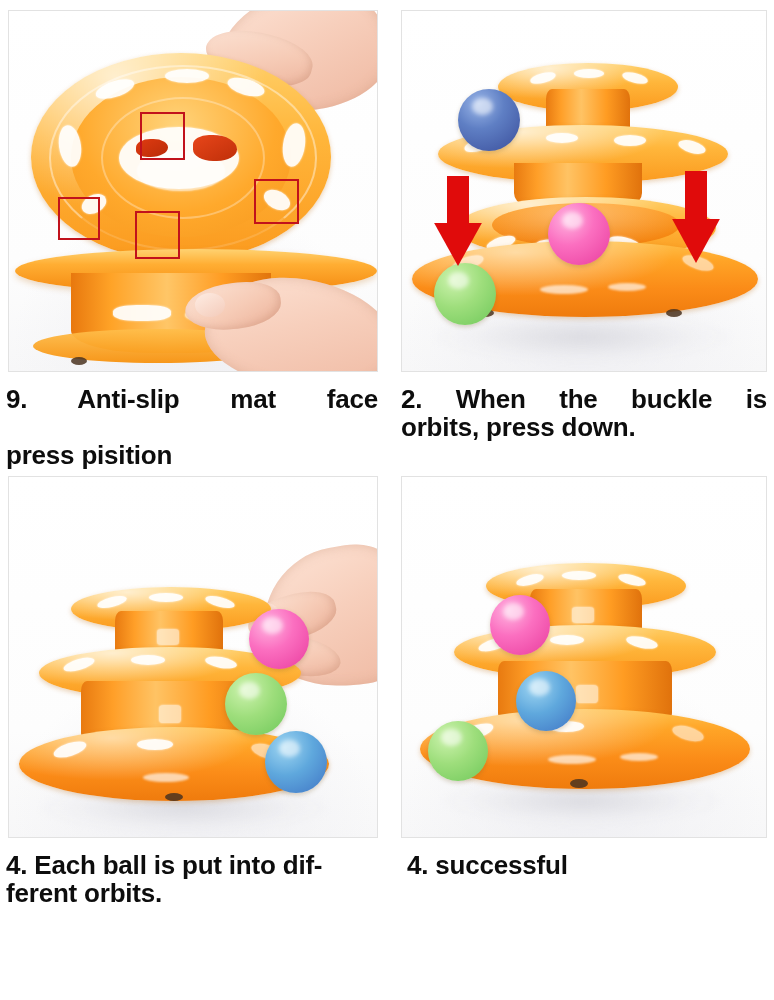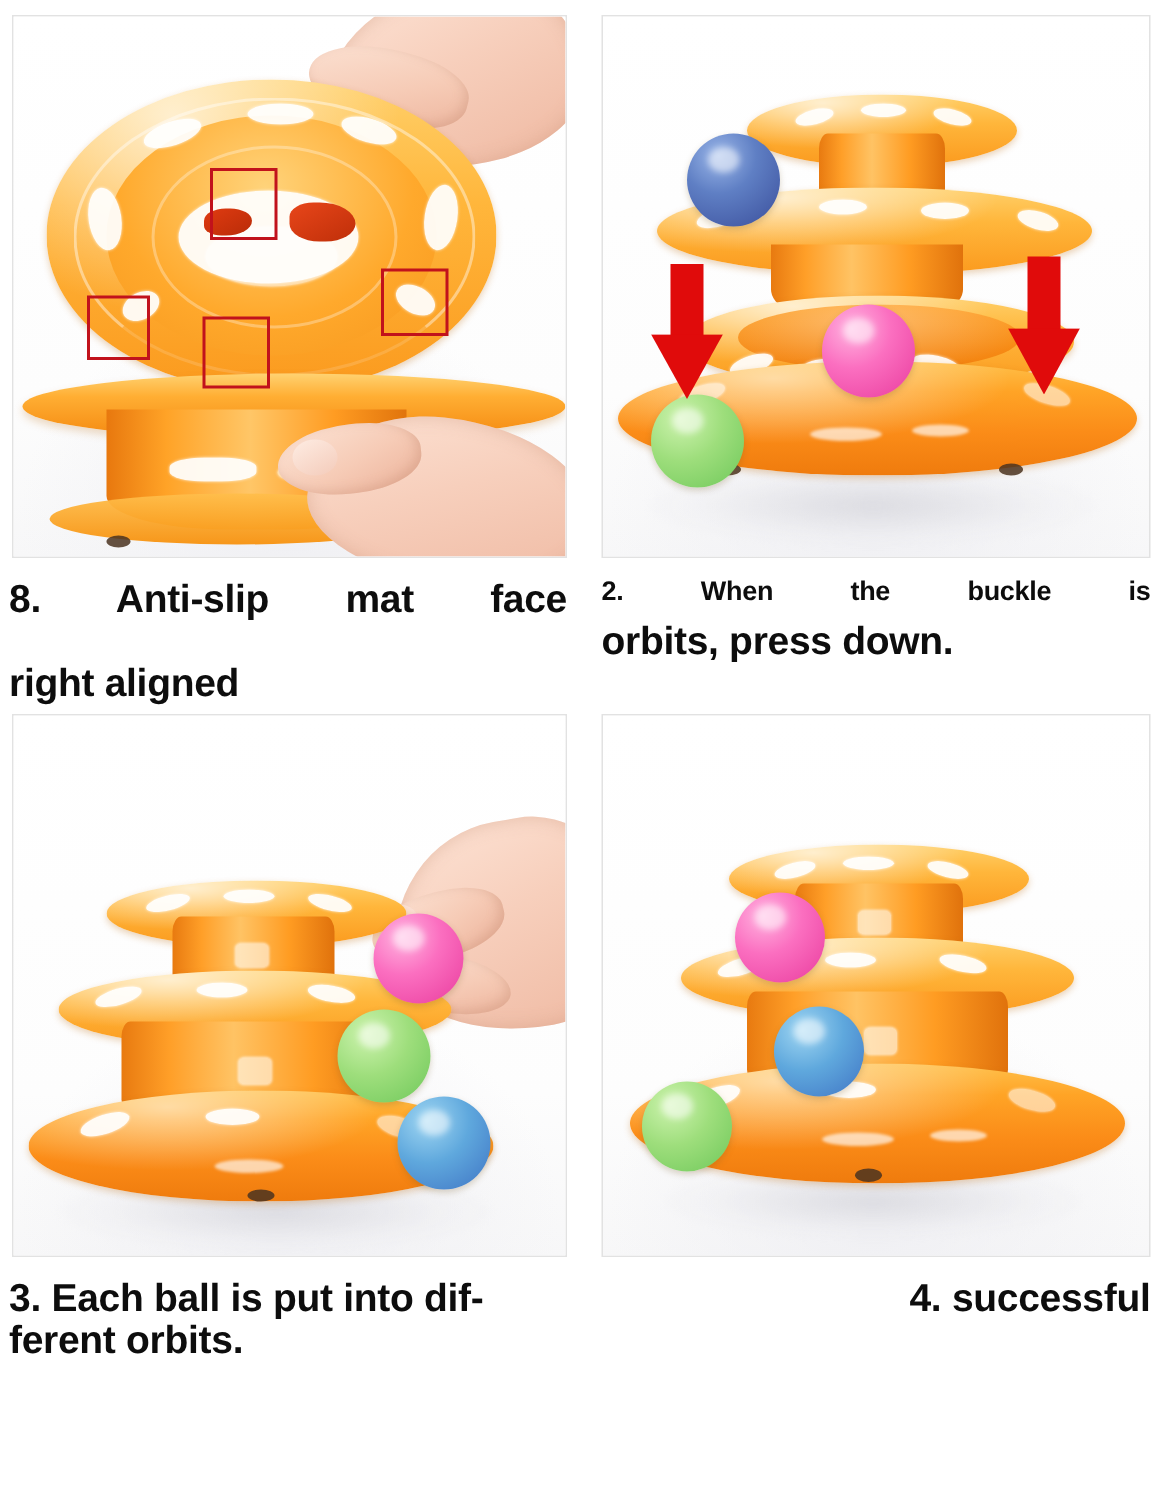--- a/index.html
+++ b/index.html
@@ -227,22 +227,22 @@
         <div class="finger" style="left:176px; top:272px; width:96px; height:46px; border-radius:55% 45% 50% 50%; transform:rotate(-6deg);"></div>
         <div class="nail" style="left:186px; top:282px; width:30px; height:24px;"></div>
 
         <div class="red-box" style="left:131px; top:101px; width:45px; height:48px;"></div>
         <div class="red-box" style="left:49px; top:186px; width:42px; height:43px;"></div>
         <div class="red-box" style="left:126px; top:200px; width:45px; height:48px;"></div>
         <div class="red-box" style="left:245px; top:168px; width:45px; height:45px;"></div>
       </div>
     </div>
 
-    <div class="caption cap-just" style="left:6px; top:384px; width:372px; font-size:26px;">8.    Anti-slip    mat    face</div>
-    <div class="caption cap-left" style="left:6px; top:440px; width:372px; font-size:26px;">right aligned</div>
+    <div class="caption cap-just" style="left:6px; top:384px; width:372px; font-size:26px;">9.    Anti-slip    mat    face</div>
+    <div class="caption cap-left" style="left:6px; top:440px; width:372px; font-size:26px;">press pisition</div>
   </div>
 
   <div class="step-block" style="left:395px; top:0; width:379px; height:470px;">
 
     <div class="panel" style="left:6px; top:10px; width:366px; height:362px;">
       <div class="photo">
 
         <div class="shadow-pool" style="left:30px; top:300px; width:300px; height:52px;"></div>
 
         <div class="tower" style="left:36px; top:52px; width:290px; height:120px;">
@@ -284,21 +284,21 @@
           <div class="shaft"></div>
           <div class="head"></div>
         </div>
         <div class="red-arrow" style="left:270px; top:160px; width:48px; height:92px;">
           <div class="shaft"></div>
           <div class="head"></div>
         </div>
       </div>
     </div>
 
-    <div class="caption cap-just" style="left:6px; top:384px; width:366px; font-size:18px;">2.  When  the  buckle  is</div>
+    <div class="caption cap-just" style="left:6px; top:384px; width:366px; font-size:26px;">2.  When  the  buckle  is</div>
     <div class="caption cap-left" style="left:6px; top:412px; width:366px; font-size:26px;">orbits, press down.</div>
   </div>
 
   <div class="step-block" style="left:0; top:476px; width:387px; height:470px;">
 
     <div class="panel" style="left:8px; top:0px; width:370px; height:362px;">
       <div class="photo">
 
         <div class="shadow-pool" style="left:30px; top:306px; width:290px; height:50px;"></div>
 
@@ -329,21 +329,21 @@
           <div class="gleam" style="left:124px; top:186px; width:46px; height:9px;"></div>
           <div class="foot" style="left:146px; top:206px; width:18px; height:8px;"></div>
         </div>
 
         <div class="ball ball-pink" style="left:240px; top:132px; width:60px; height:60px;"></div>
         <div class="ball ball-green" style="left:216px; top:196px; width:62px; height:62px;"></div>
         <div class="ball ball-blue" style="left:256px; top:254px; width:62px; height:62px;"></div>
       </div>
     </div>
 
-    <div class="caption cap-left" style="left:6px; top:374px; width:380px; font-size:26px;">3. Each ball is put into dif-</div>
+    <div class="caption cap-left" style="left:6px; top:374px; width:380px; font-size:26px;">4. Each ball is put into dif-</div>
     <div class="caption cap-left" style="left:6px; top:402px; width:380px; font-size:26px;">ferent orbits.</div>
   </div>
 
   <div class="step-block" style="left:395px; top:476px; width:379px; height:470px;">
 
     <div class="panel" style="left:6px; top:0px; width:366px; height:362px;">
       <div class="photo">
 
         <div class="shadow-pool" style="left:40px; top:300px; width:280px; height:48px;"></div>
 
@@ -370,16 +370,16 @@
           <div class="gleam" style="left:200px; top:190px; width:38px; height:8px;"></div>
           <div class="foot" style="left:150px; top:216px; width:18px; height:9px;"></div>
         </div>
 
         <div class="ball ball-pink" style="left:88px; top:118px; width:60px; height:60px;"></div>
         <div class="ball ball-blue" style="left:114px; top:194px; width:60px; height:60px;"></div>
         <div class="ball ball-green" style="left:26px; top:244px; width:60px; height:60px;"></div>
       </div>
     </div>
 
-    <div class="caption cap-left" style="left:12px; top:374px; width:360px; font-size:26px;text-align:right;">4. successful</div>
+    <div class="caption cap-left" style="left:12px; top:374px; width:360px; font-size:26px;">4. successful</div>
   </div>
 
 </div>
 
 </body></html>

